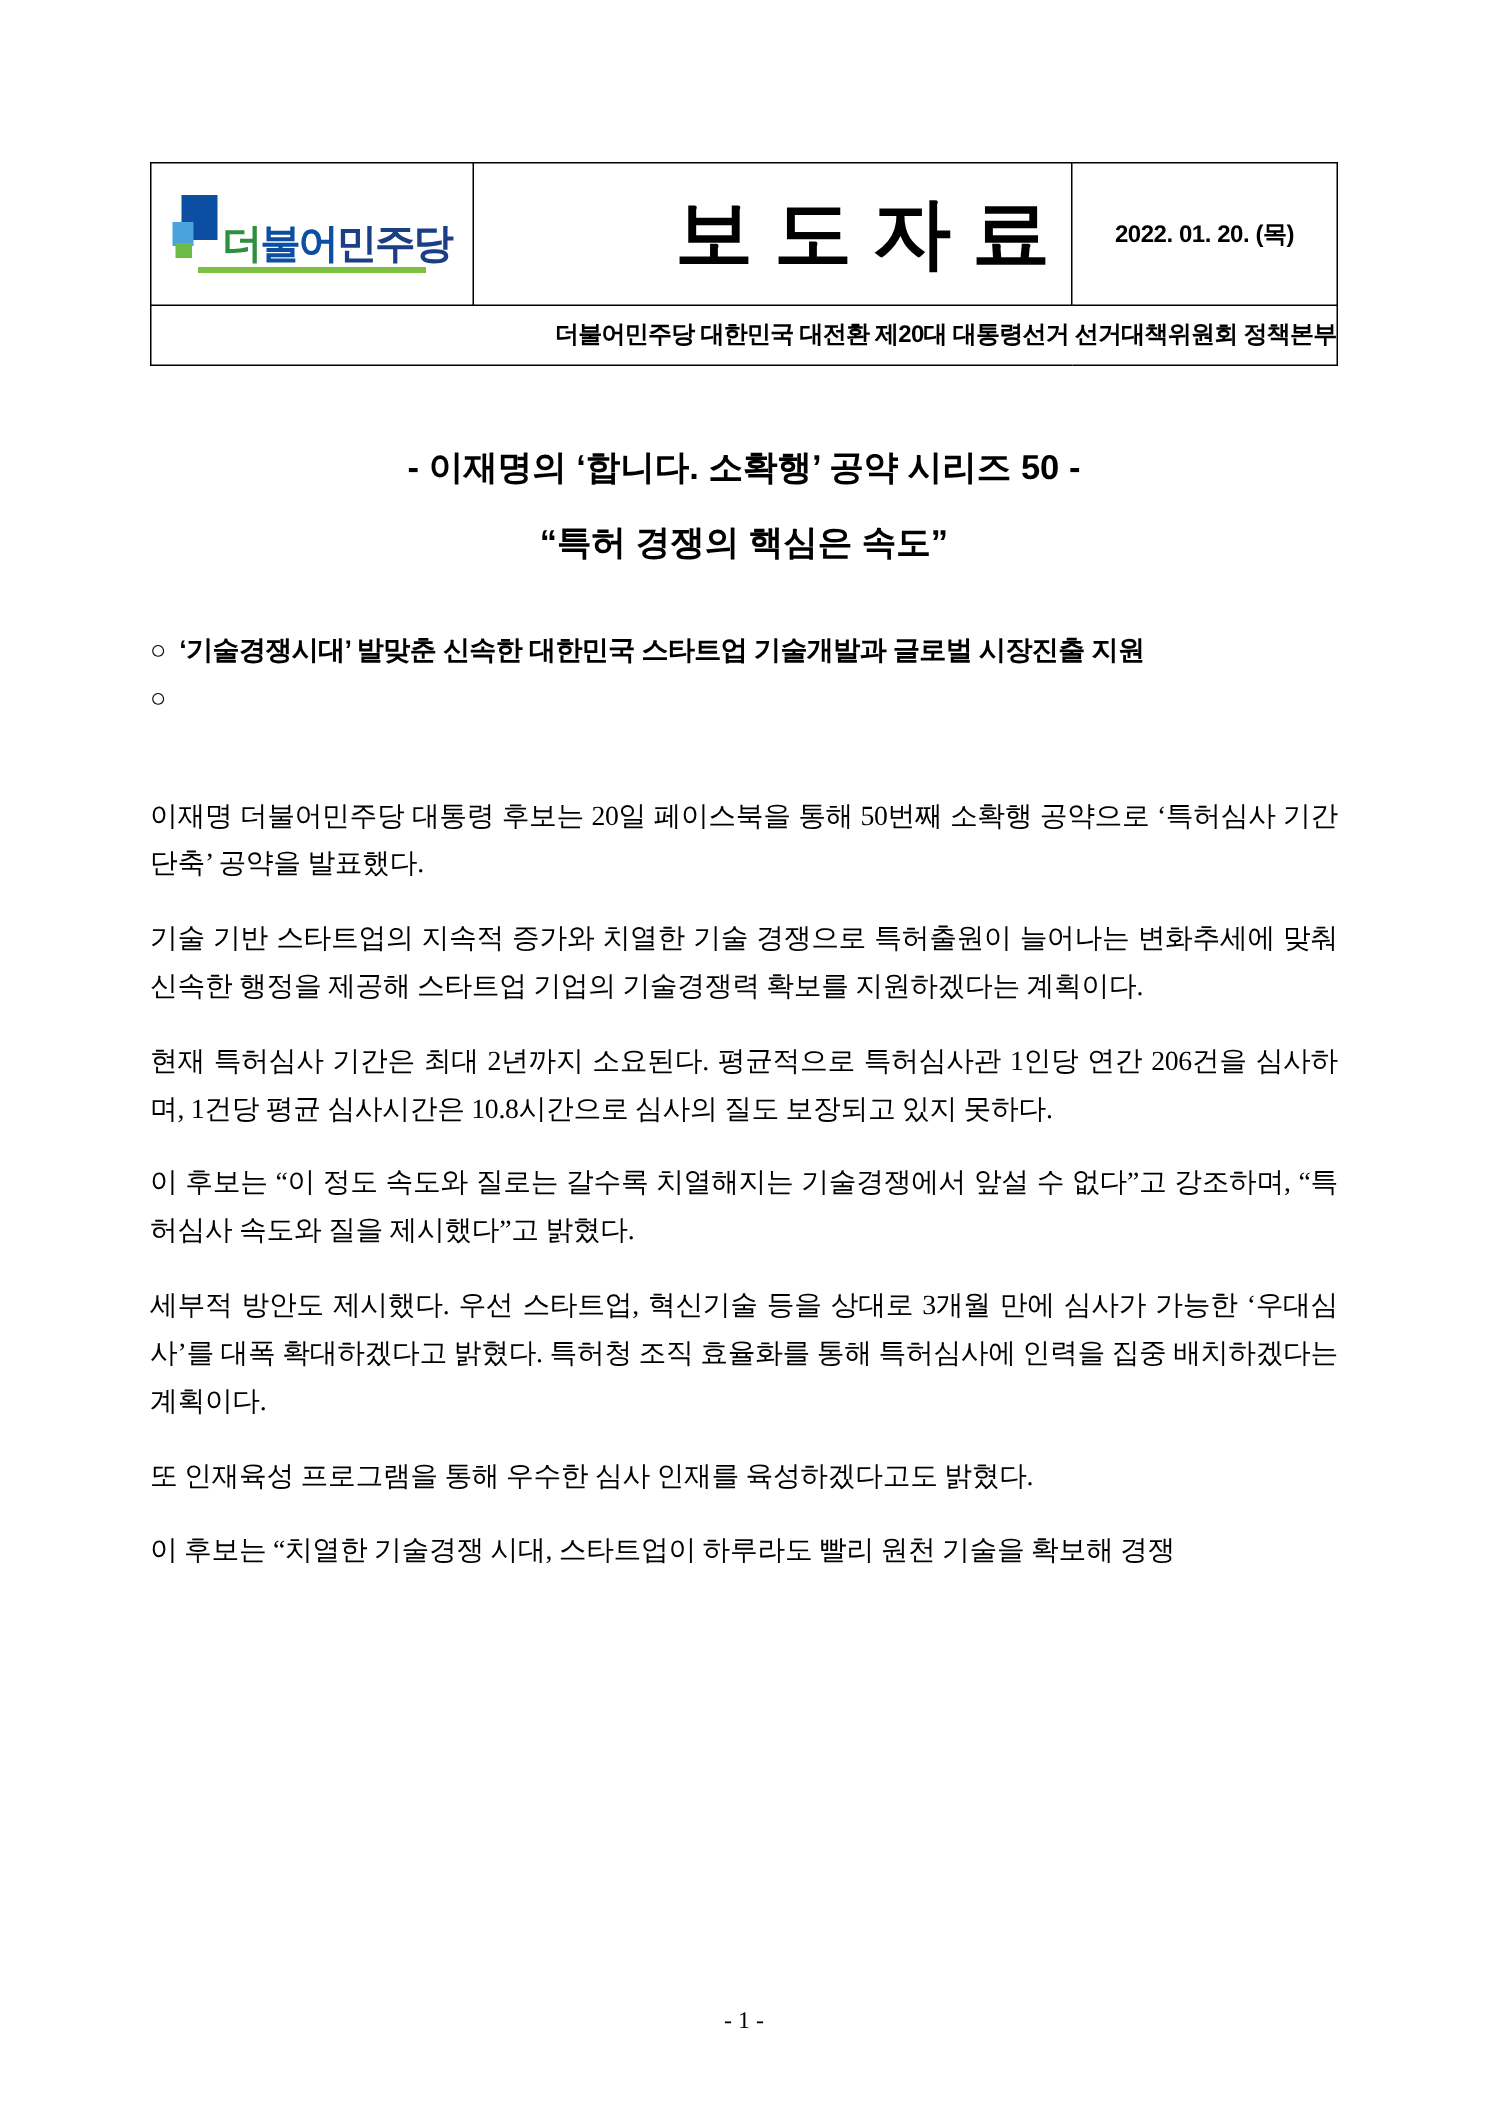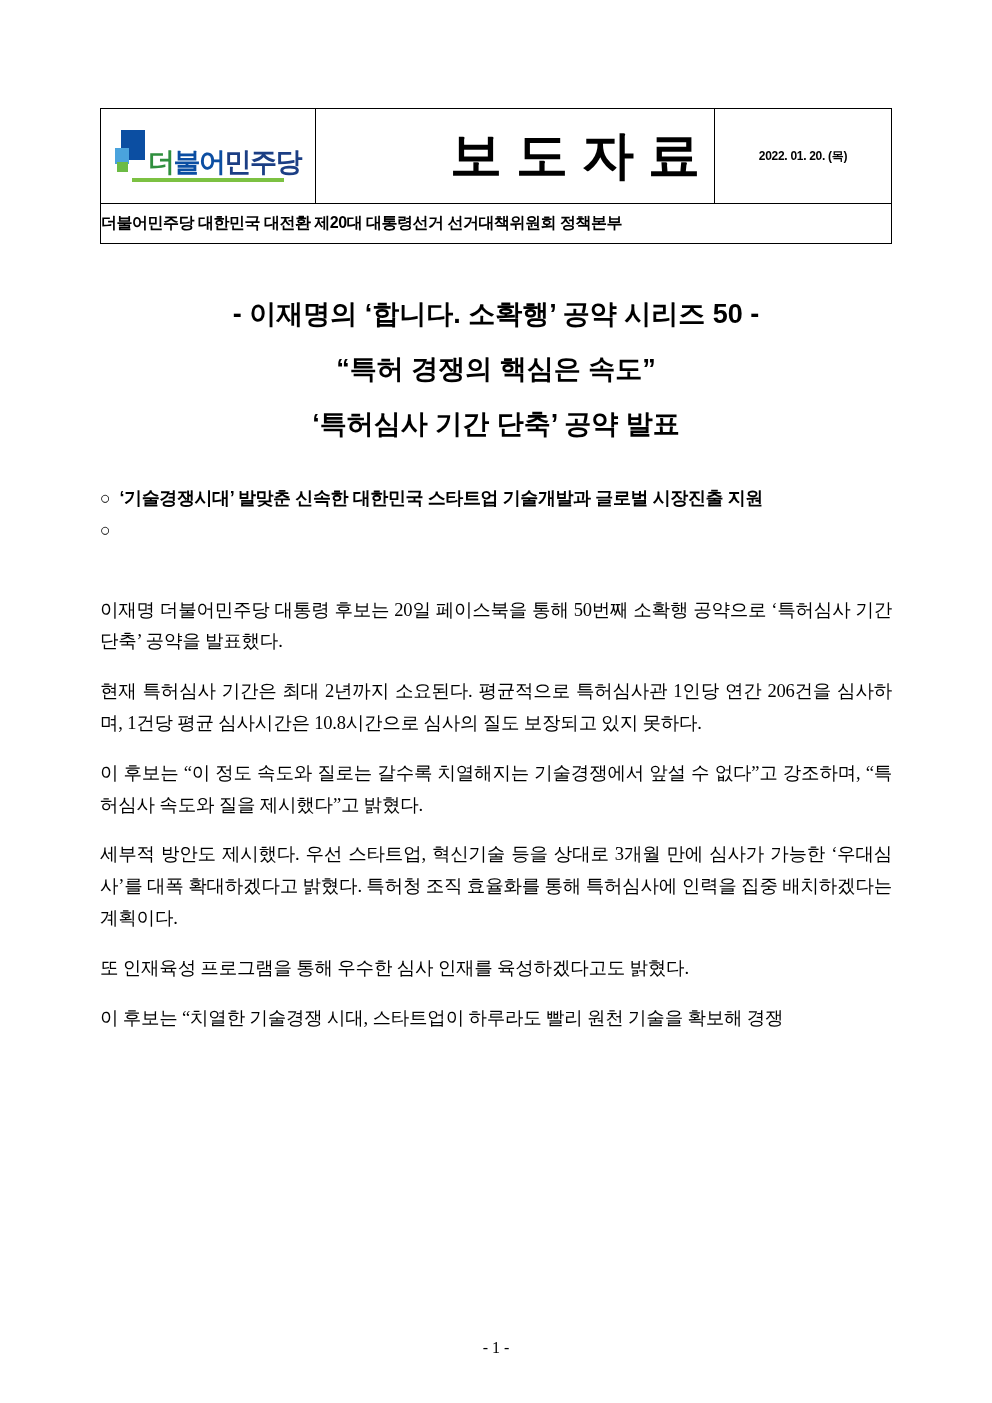--- a/index.html
+++ b/index.html
@@ -43,21 +43,21 @@
     height: 94px;
     text-align: right;
   }
   .cell-date {
     width: 177px;
     height: 94px;
     text-align: center;
   }
   .cell-org {
     height: 40px;
-    text-align: left;
+    text-align: right;
   }
 
   
   .logo-wrap {
     display: flex;
     align-items: center;
     justify-content: center;
     gap: 4px;
     height: 94px;
   }
@@ -109,40 +109,40 @@
 
   .doc-title {
     font-family: "Liberation Sans", sans-serif;
     font-weight: bold;
     font-size: 52px;
     letter-spacing: 14px;
     padding-left: 14px;
   }
   .doc-date {
     font-family: "Liberation Sans", sans-serif;
-    font-size: 12px;
+    font-size: 16px;
     font-weight: bold;
     letter-spacing: -0.3px;
   }
   .doc-org {
     font-family: "Liberation Sans", sans-serif;
     font-size: 16px;
     font-weight: bold;
     letter-spacing: -0.5px;
   }
 
   
   .headline {
     margin-top: 52px;
     text-align: center;
   }
   .headline div {
     font-family: "Liberation Sans", sans-serif;
     font-weight: bold;
-    font-size: 27px;
+    font-size: 23px;
     letter-spacing: 0px;
     margin-bottom: 19px;
   }
 
   
   .bullets {
     margin-top: 44px;
   }
   .bullet {
     font-family: "Liberation Sans", sans-serif;
@@ -225,35 +225,35 @@
       <td class="cell-org" colspan="3">
         <div class="doc-org">더불어민주당 대한민국 대전환 제20대 대통령선거 선거대책위원회 정책본부</div>
       </td>
     </tr>
   </tbody>
     </table>
 
   <div class="headline">
     <div>- 이재명의 ‘합니다. 소확행’ 공약 시리즈 50 -</div>
     <div>“특허 경쟁의 핵심은 속도”</div>
-    <div>‘특허심사 기간 단축’ 공약 발표</div>
   </div>
 
   <div class="bullets">
     <div class="bullet">
       <span class="mark">○</span>
       <span class="txt">‘기술경쟁시대’ 발맞춘 신속한 대한민국 스타트업 기술개발과 글로벌 시장진출 지원</span>
     </div>
     <div class="bullet">
       <span class="mark">○</span>
     </div>
   </div>
 
   <div class="body-copy">
     <p>이재명 더불어민주당 대통령 후보는 20일 페이스북을 통해 50번째 소확행 공약으로 ‘특허심사 기간 단축’ 공약을 발표했다.</p>
+    <p>기술 기반 스타트업의 지속적 증가와 치열한 기술 경쟁으로 특허출원이 늘어나는 변화추세에 맞춰 신속한 행정을 제공해 스타트업 기업의 기술경쟁력 확보를 지원하겠다는 계획이다.</p>
     <p>현재 특허심사 기간은 최대 2년까지 소요된다. 평균적으로 특허심사관 1인당 연간 206건을 심사하며, 1건당 평균 심사시간은 10.8시간으로 심사의 질도 보장되고 있지 못하다.</p>
     <p>이 후보는 “이 정도 속도와 질로는 갈수록 치열해지는 기술경쟁에서 앞설 수 없다”고 강조하며, “특허심사 속도와 질을 제시했다”고 밝혔다.</p>
     <p>세부적 방안도 제시했다. 우선 스타트업, 혁신기술 등을 상대로 3개월 만에 심사가 가능한 ‘우대심사’를 대폭 확대하겠다고 밝혔다. 특허청 조직 효율화를 통해 특허심사에 인력을 집중 배치하겠다는 계획이다.</p>
     <p>또 인재육성 프로그램을 통해 우수한 심사 인재를 육성하겠다고도 밝혔다.</p>
     <p>이 후보는 “치열한 기술경쟁 시대, 스타트업이 하루라도 빨리 원천 기술을 확보해 경쟁</p>
   </div>
 
   <div class="page-number">- 1 -</div>
 </div>
 

